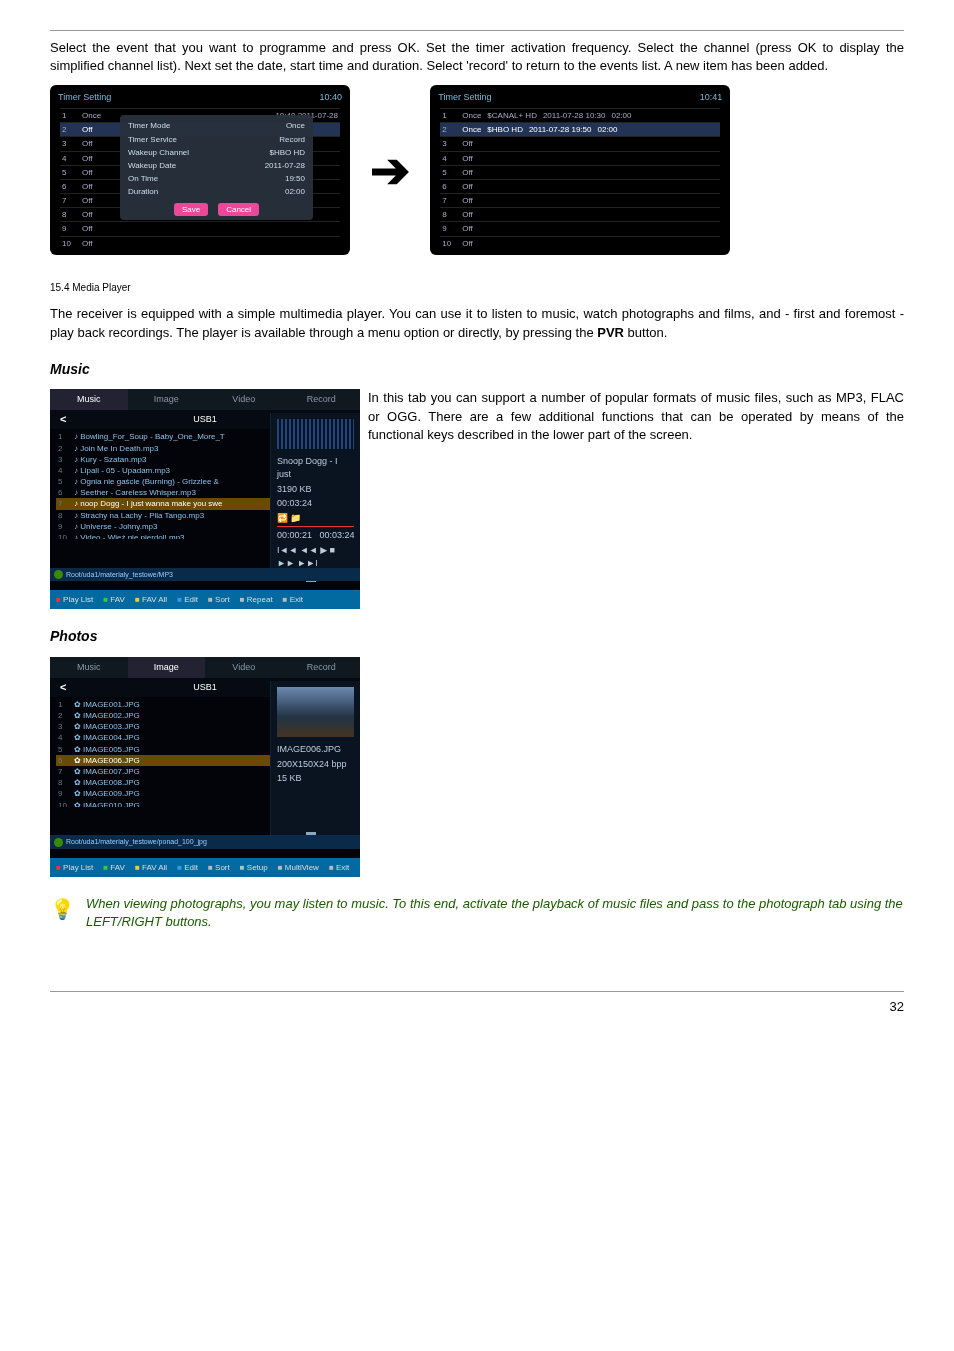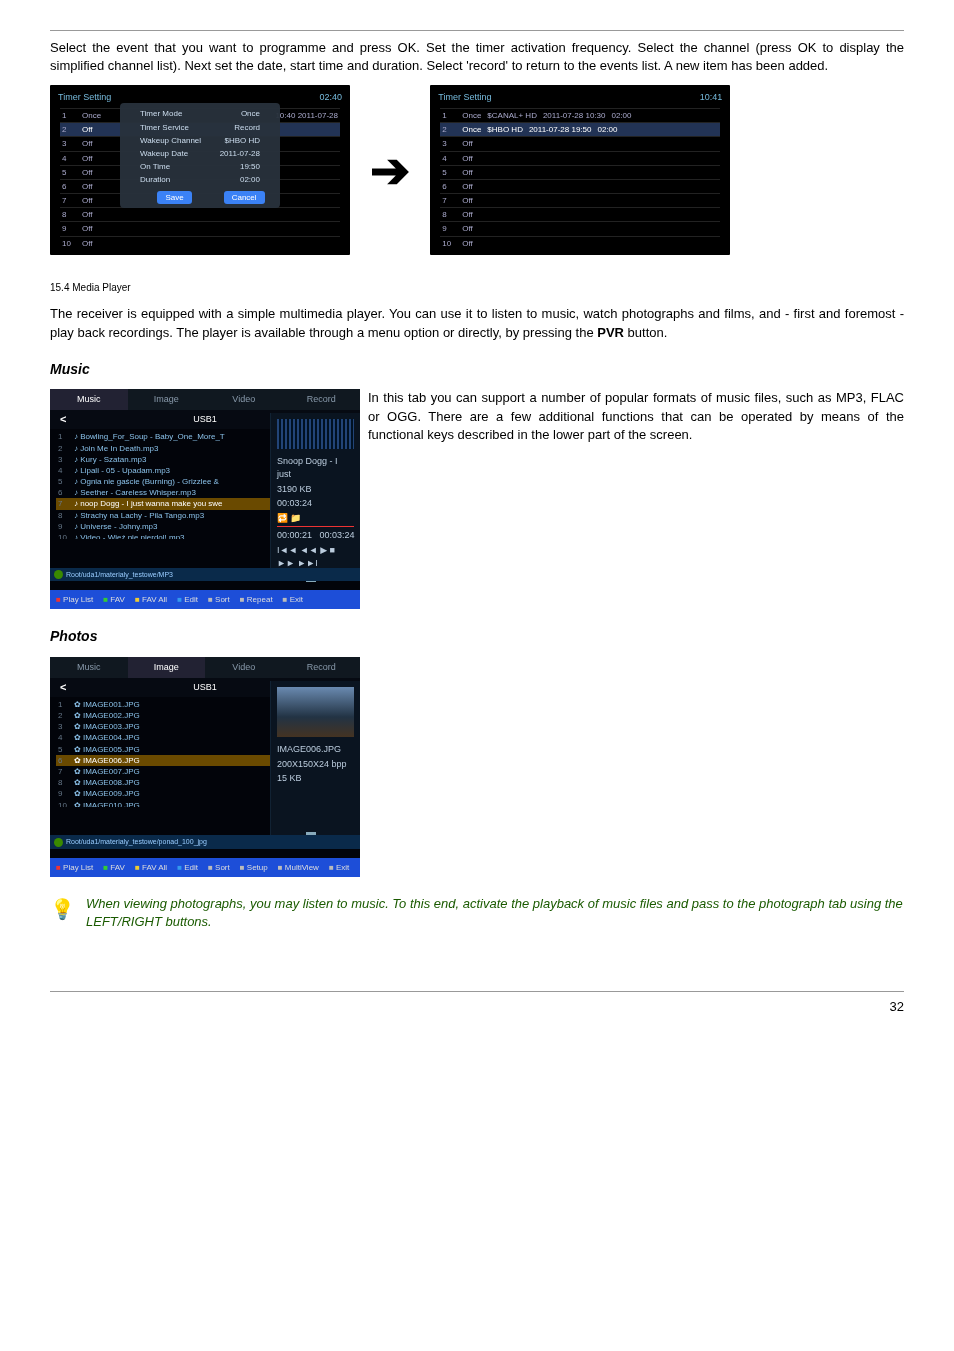--- a/index.html
+++ b/index.html
@@ -18,54 +18,54 @@
   p.body { text-align: justify; margin: 4px 0 10px 0; }
   h3.section { font-weight: normal; font-size: 10px; margin: 26px 0 10px 0; }
   h4.sub { font-style: italic; font-weight: bold; font-size: 14px; margin: 18px 0 10px 0; }
   .page-num { text-align: right; font-size: 13px; margin-top: 6px; }
   .figrow { display: flex; align-items: center; gap: 20px; margin: 10px 0 10px 0; }
   .arrow { font-size: 48px; font-weight: bold; flex: 0 0 auto; }
   .tv {
     background: #000; color: #cde; font-size: 9px;
     width: 300px; height: 170px; position: relative;
     padding: 4px; font-family: Arial, sans-serif;
-    border-radius: 1px;
+    border-radius: 6px;
   }
   .tv-head { color: #7bd; font-size: 9px; padding: 2px 4px; display:flex; justify-content:space-between; }
   .tv-list { margin: 2px 6px; }
   .tv-list .row { display: flex; gap: 6px; padding: 1px 2px; border-top: 1px solid #222; font-size: 8px; color:#aac; }
   .tv-list .row.sel { background: #235; color:#fff; }
   .tv-list .row .n { width: 14px; color:#aac; }
   .popup {
-    position: absolute; top: 18px; left: 70px; width: 160px;
-    background: rgba(40,50,60,0.95); border-radius: 4px; padding: 4px 20px;
+    position: absolute; top: 30px; left: 70px; width: 193px;
+    background: rgba(40,50,60,0.95); border-radius: 4px; padding: 4px 8px;
     font-size: 8px; color:#cde;
   }
   .popup .prow { display:flex; justify-content:space-between; padding:1px 0; }
   .popup .btns { display:flex; justify-content:center; gap:10px; margin-top:4px; }
-  .popup .btn { background:#3b82f6; color:#fff; padding:1px 8px; border-radius:3px; font-size:8px;margin-left:22px; }
+  .popup .btn { background:#ec4899; color:#fff; padding:1px 8px; border-radius:3px; font-size:8px; }
 
   .mediarow { display:flex; gap:8px; align-items:flex-start; margin-bottom:10px; }
   .media {
     background:#02040a; color:#cde; font-size:8px;
     width:310px; height:220px; font-family:Arial,sans-serif;
     position:relative; border-radius:2px;
   }
   .tabs { display:flex; background:#101820; }
   .tabs span { flex:1; text-align:center; padding:4px 0; color:#89a; font-size:9px; }
   .tabs span.act { background:#223; color:#fff; }
   .navbar { display:flex; align-items:center; justify-content:space-between; padding:2px 10px; background:#060a12; color:#fff; font-size:9px;}
   .navbar .ar { font-size:11px; font-weight:bold; }
   .flist { padding:2px 6px; max-height:110px; overflow:hidden; }
   .flist .frow { display:flex; gap:4px; padding:0 2px; font-size:8px; color:#8ac0e8; white-space:nowrap; overflow:hidden; text-overflow:ellipsis; }
   .flist .frow.hl { background:#6a4a00; color:#fff; }
   .flist .frow .fn { width:12px; color:#678; }
   .pathbar { background:#0a2a4a; color:#9cf; font-size:7px; padding:2px 4px; position:absolute; bottom:28px; left:0; right:0;}
   .pathbar .circ { display:inline-block; width:9px; height:9px; border-radius:50%; background:#3a8a00; margin-right:3px; vertical-align:middle;}
-  .funcbar { background:#1d4ed8; position:absolute; bottom:0; left:0; right:0; padding:4px 6px; display:flex; flex-wrap:wrap; gap:4px 10px; font-size:8px; color:#ddd;}
+  .funcbar { background:#0369a1; position:absolute; bottom:0; left:0; right:0; padding:4px 6px; display:flex; flex-wrap:wrap; gap:4px 10px; font-size:8px; color:#ddd;}
   .funcbar span::before { content:"■ "; }
   .funcbar .r::before{color:#e33;} .funcbar .g::before{color:#3c3;} .funcbar .y::before{color:#ec3;} .funcbar .b::before{color:#39e;} .funcbar .w::before{color:#bbb;}
   .side {
     position:absolute; right:0; top:24px; bottom:28px; width:90px;
     background:#0a1420; color:#bcd; font-size:8px; padding:6px; display:flex; flex-direction:column; gap:2px;
     border-left:1px solid #123;
   }
   .side .thumb { flex:0 0 50px; background:linear-gradient(180deg,#6a8ab0,#234 60%,#432); margin-bottom:4px;}
   .side .vis { flex:0 0 30px; background:repeating-linear-gradient(90deg,#247,#247 2px,#012 2px,#012 4px); margin-bottom:4px;}
   .side .ic { color:#bcd; font-size:9px; }
@@ -85,21 +85,21 @@
 
 <hr class="topline">
 
 <p class="body">Select the event that you want to programme and press OK. Set the timer activation frequency. Select the channel (press OK to display the simplified channel list). Next set the date,  start time and duration. Select 'record' to return to the events list. A new item has been added.</p>
 
 <div class="figrow">
 
   <div class="tv">
     <div class="tv-head">
       <span>Timer Setting</span>
-      <span>02:40</span>
+      <span>10:40</span>
     </div>
     <div class="tv-list" id="tvl-list">
         <div class="row">
           <span class="n">1</span>
           <span>Once</span>
           <span style="margin-left:auto">10:40 2011-07-28</span>
         </div>
         <div class="row sel">
           <span class="n">2</span>
           <span>Off</span>

